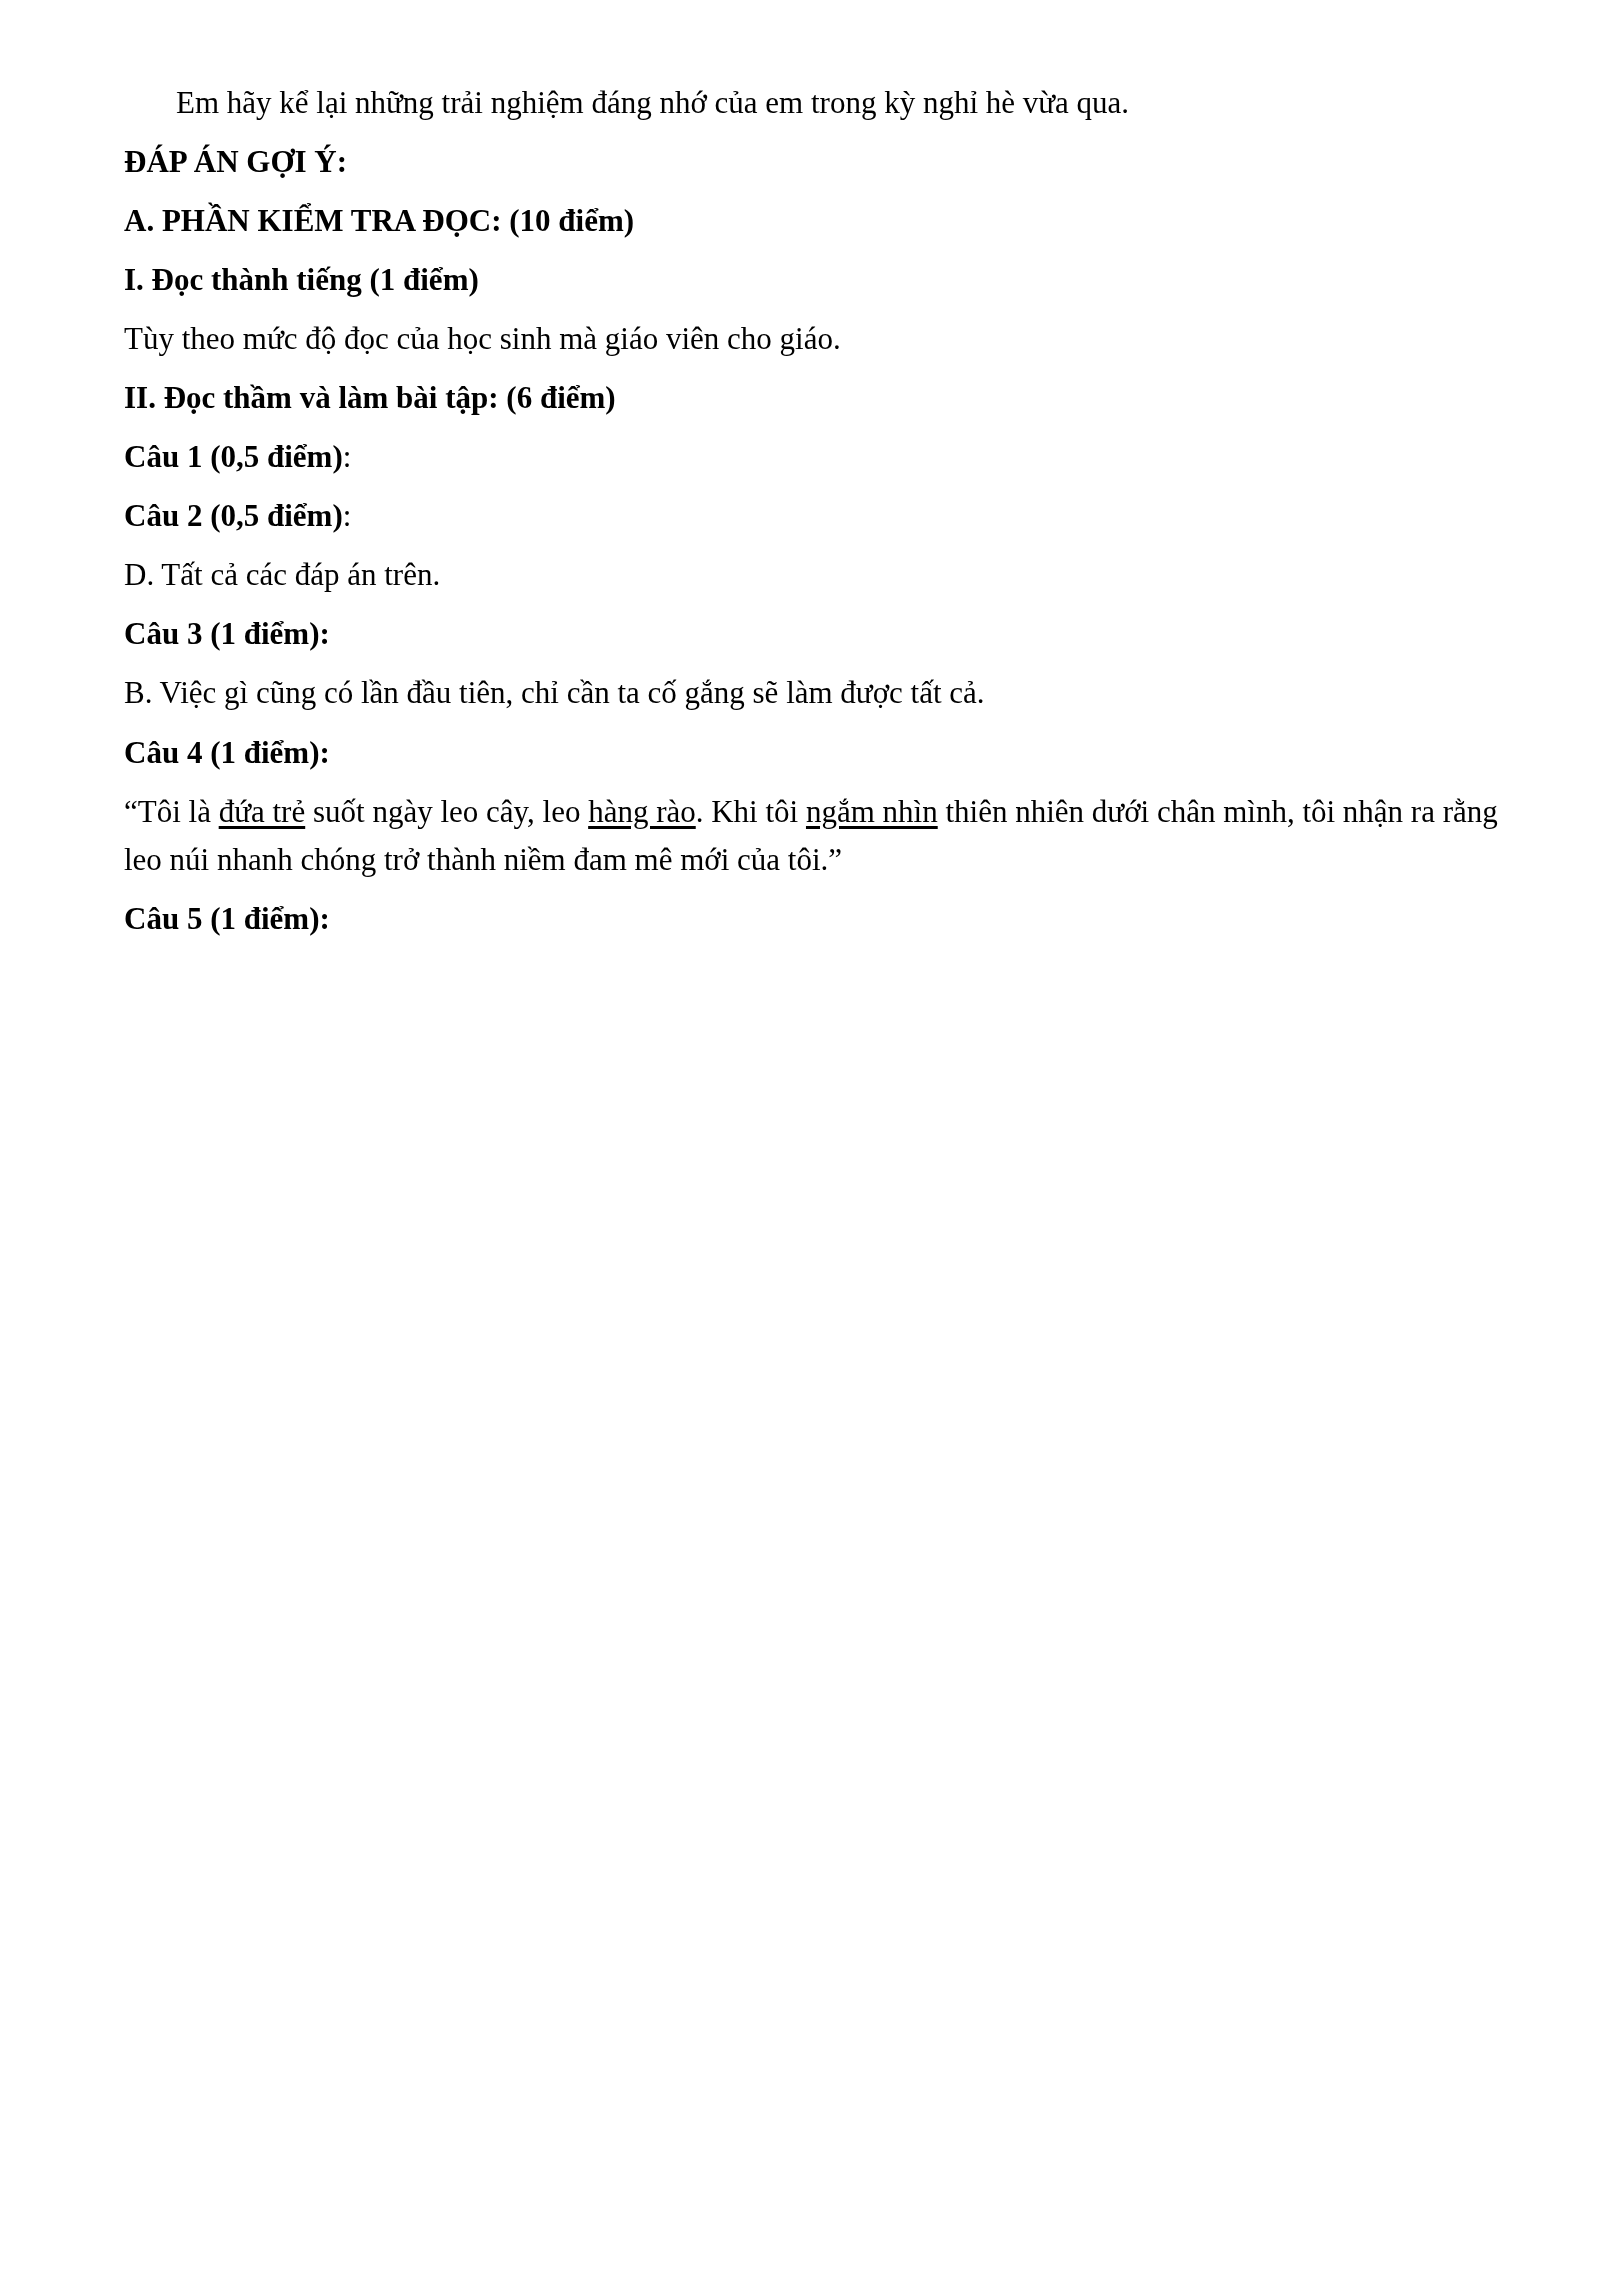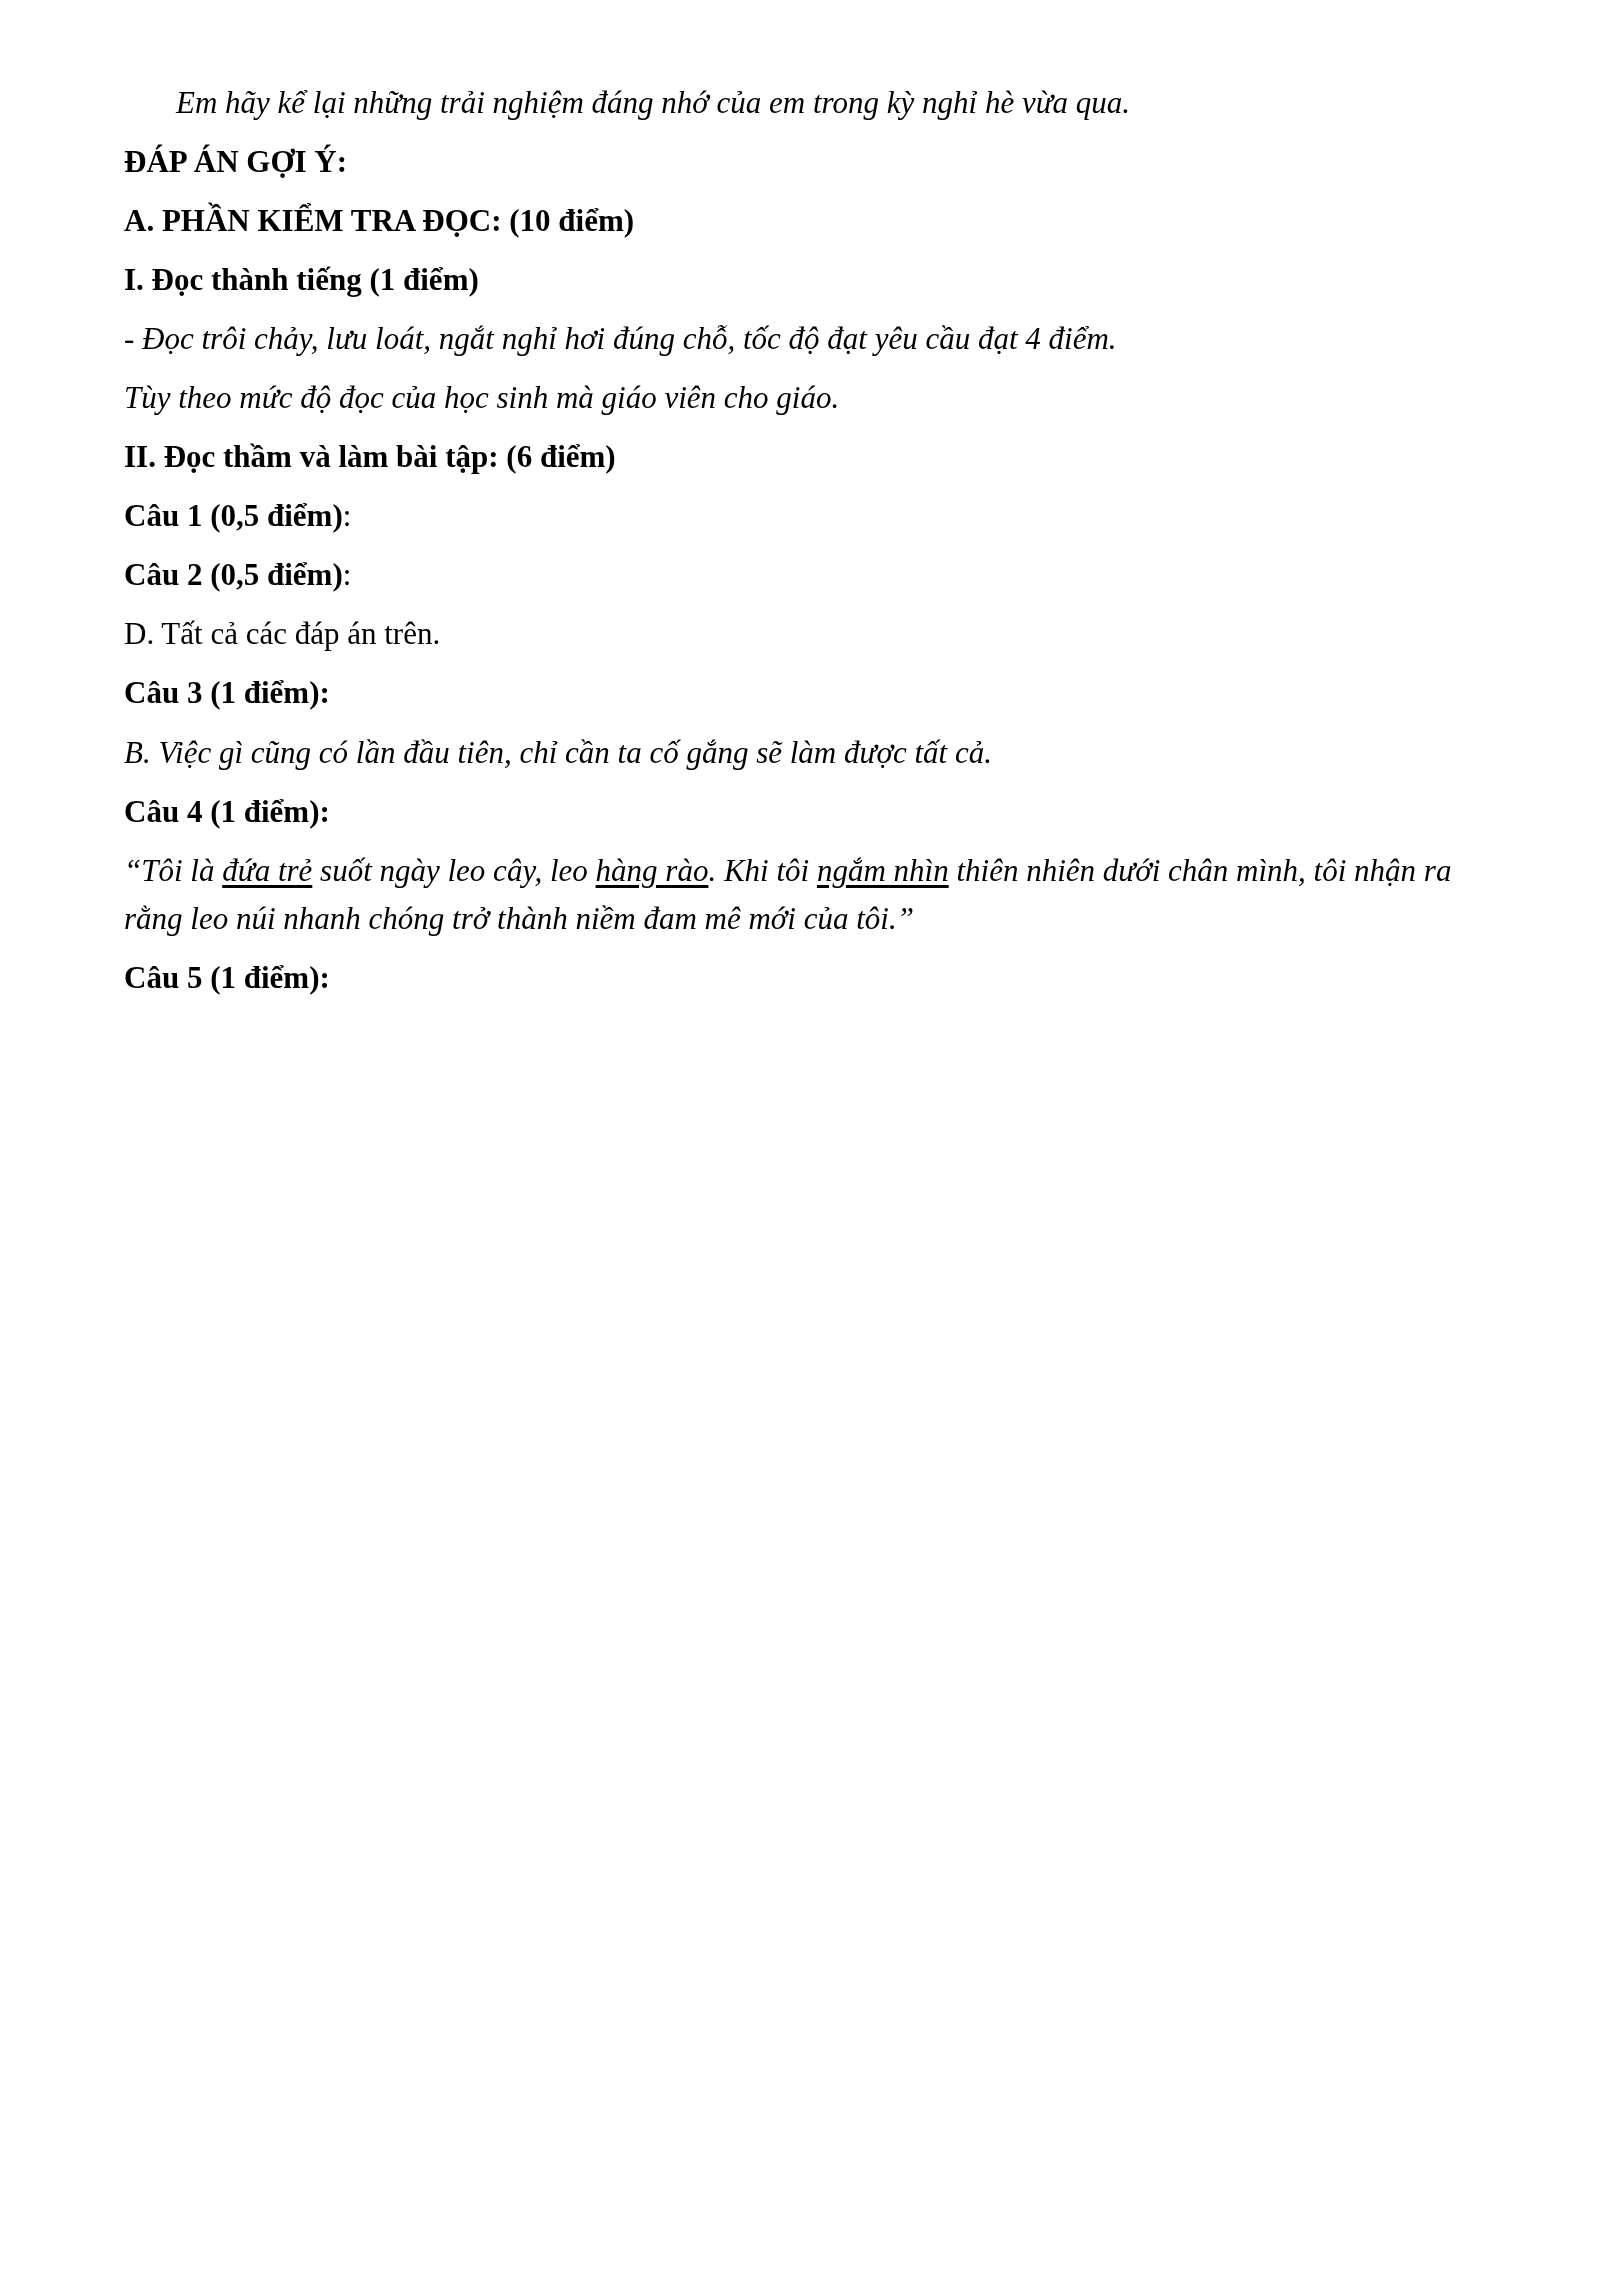--- a/index.html
+++ b/index.html
@@ -19,35 +19,34 @@
     font-size: 31px;
     color: #000000;
     overflow: hidden;
   }
   .doc-body p.para {
     margin: 0 0 11px 0;
     line-height: 1.55;
     text-align: left;
   }
   .para.center { text-align: center; }
-  .para.justify { text-align: justify; font-style: italic; }
+  .para.justify { text-align: justify; }
   .para.indent { text-indent: 52px; }
   .b { font-weight: bold; }
   .u { text-decoration: underline; text-underline-offset: 3.9px; }
 </style>
 </head>
 <body>
 
 <div class="page">
   <div class="doc-body" id="doc-body">
       <p class="para justify indent"><span>Em hãy kể lại những trải nghiệm đáng nhớ của em trong kỳ nghỉ hè vừa qua.</span></p>
       <p class="para center"><span class="b">ĐÁP ÁN GỢI Ý:</span></p>
       <p class="para"><span class="b">A. PHẦN KIỂM TRA ĐỌC: (10 điểm)</span></p>
       <p class="para"><span class="b">I. Đọc thành tiếng (1 điểm)</span></p>
-      <p class="para justify"><span>- Đọc trôi chảy, lưu loát, ngắt nghỉ hơi đúng chỗ, tốc độ đạt yêu cầu đạt 4 điểm.</span></p>
       <p class="para justify"><span>Tùy theo mức độ đọc của học sinh mà giáo viên cho giáo.</span></p>
       <p class="para"><span class="b">II. Đọc thầm và làm bài tập: (6 điểm)</span></p>
       <p class="para"><span class="b">Câu 1 (0,5 điểm)</span><span>:</span></p>
       <p class="para"><span class="b">Câu 2 (0,5 điểm)</span><span>:</span></p>
       <p class="para"><span>D. Tất cả các đáp án trên.</span></p>
       <p class="para"><span class="b">Câu 3 (1 điểm):</span></p>
       <p class="para justify"><span>B. Việc gì cũng có lần đầu tiên, chỉ cần ta cố gắng sẽ làm được tất cả.</span></p>
       <p class="para"><span class="b">Câu 4 (1 điểm):</span></p>
       <p class="para justify"><span> “Tôi là </span><span class="u">đứa trẻ</span><span> suốt ngày leo cây, leo </span><span class="u">hàng rào</span><span>. Khi tôi </span><span class="u">ngắm nhìn</span><span> thiên nhiên dưới chân mình, tôi nhận ra rằng leo núi nhanh chóng trở thành niềm đam mê mới của tôi.”</span></p>
       <p class="para"><span class="b">Câu 5 (1 điểm):</span></p>

